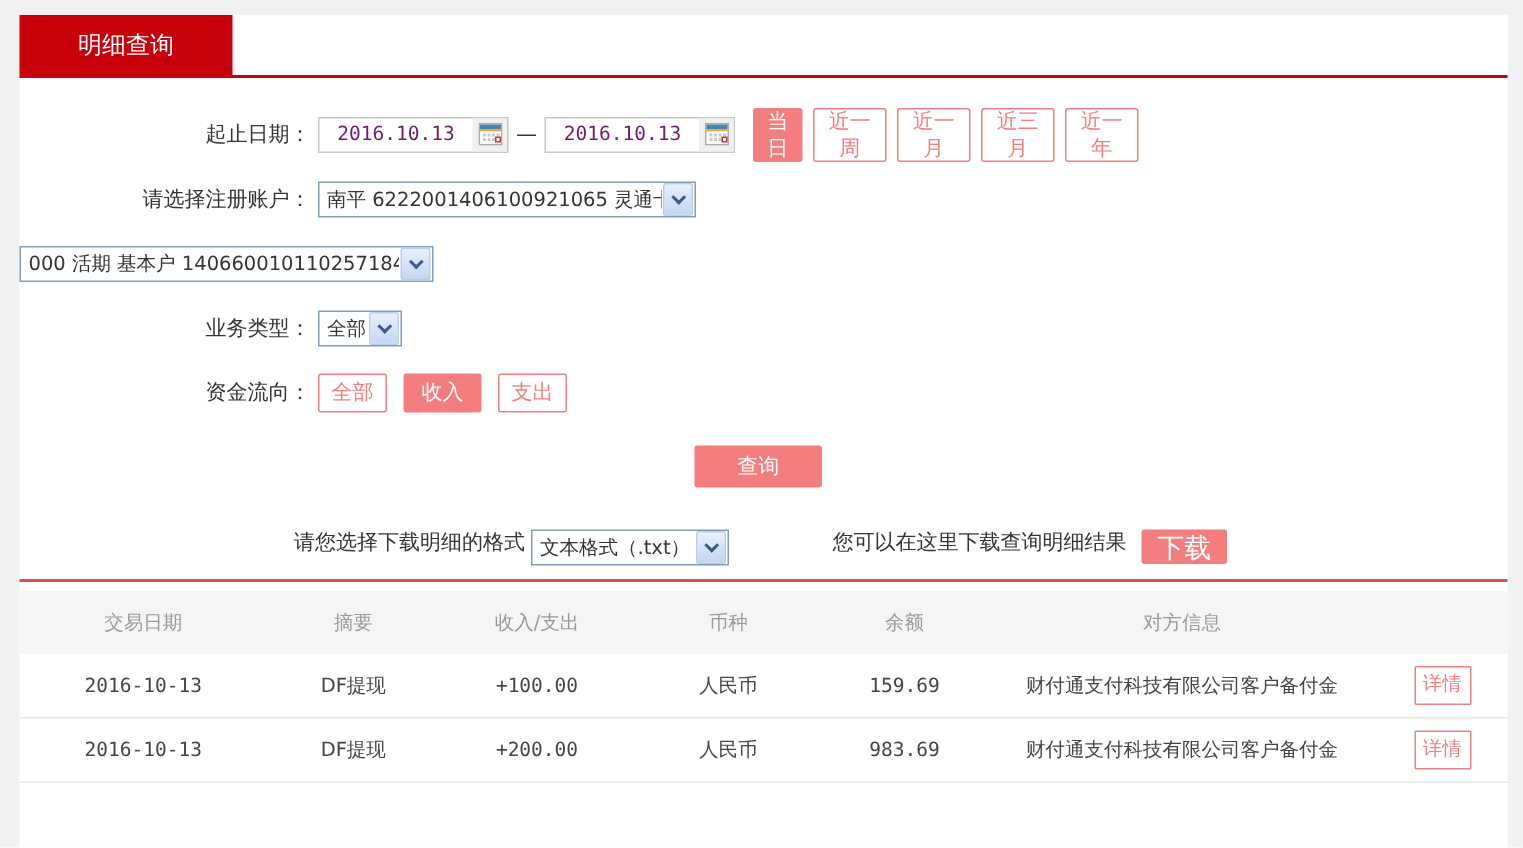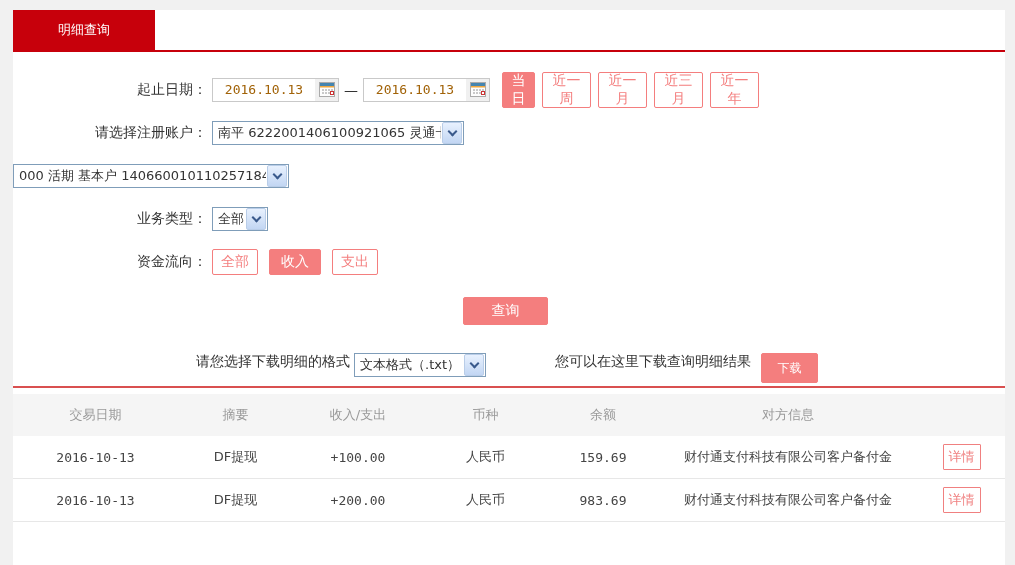--- a/index.html
+++ b/index.html
@@ -7,33 +7,33 @@
     width:1015px;height:565px;overflow:hidden;background:#F1F1F1;
     font-family:"DejaVu Sans","Liberation Sans",sans-serif;
     -webkit-font-smoothing:antialiased;
   }
   .page{position:relative;width:1015px;height:565px;}
   .panel{position:absolute;left:13px;top:10px;width:992px;height:555px;background:#fff;}
   
   .tab-bar{height:40px;border-bottom:2px solid #C7000B;background:#fff;}
   .tab{
     display:inline-block;width:142px;height:40px;line-height:40px;text-align:center;
-    background:#C7000B;color:#fff;font-size:13px;cursor:pointer;
+    background:#C7000B;color:#fff;font-size:16px;cursor:pointer;
   }
   
   .content{padding-top:24px;}
   .form-row{height:27px;margin-bottom:16px;display:flex;align-items:center;}
   .label{display:inline-block;width:194px;margin-right:5px;text-align:right;
     font-size:14px;color:#333;white-space:pre;flex:none;}
   
   .date-input{
     display:inline-flex;align-items:center;width:127px;height:24px;flex:none;
     border:1px solid #C9C9C9;background:#fff;box-sizing:border-box;cursor:text;
   }
-  .date-text{flex:1;text-align:center;font-size:13px;color:#a16207;
+  .date-text{flex:1;text-align:center;font-size:13px;color:#701a75;
     font-family:"DejaVu Sans Mono","Liberation Mono",monospace;}
   .cal-btn{width:23px;height:22px;background:#F0F0F0;display:flex;align-items:center;
     justify-content:center;cursor:pointer;flex:none;}
   .dash{margin:0 5px;color:#333;font-size:14px;flex:none;}
   
   .pbtn{
     display:inline-flex;align-items:center;justify-content:center;flex:none;
     height:36px;font-size:14px;cursor:pointer;box-sizing:border-box;
     border:1px solid #F47E7E;background:#fff;color:#F47E7E;border-radius:2px;
   }
@@ -58,21 +58,21 @@
   .select.disabled .select-text{color:#A6A6A6;}
   .select.disabled .select-arrow{border-color:#DCDAD0;background:linear-gradient(#F4F3EC,#E4E2D8);}
   .select.disabled .chev{border-color:#A8A69A;}
   .w252{width:252px;} .w276{width:276px;} .w134{width:134px;} .w56{width:56px;} .w128{width:132px;}
   
   .query-row{margin-top:22px;height:28px;}
   .query-btn{width:85px;height:28px;margin-left:450px;font-size:14px;}
   .download-row{margin-top:28px;height:26px;display:flex;align-items:flex-start;padding-left:183px;}
   .dl-label{font-size:14px;color:#333;margin-right:4px;flex:none;}
   .dl-hint{font-size:14px;color:#333;margin-left:69px;flex:none;}
-  .dl-btn{width:57px;height:30px;margin-left:10px;font-size:12px;}
+  .dl-btn{width:57px;height:23px;margin-left:10px;font-size:18px;}
   
   .red-divider{margin-top:7px;height:2px;background:#D95050;}
   table.result{width:992px;margin-top:6px;border-collapse:collapse;table-layout:fixed;}
   table.result th{
     height:40px;background:#F5F5F5;color:#999;font-weight:normal;font-size:13px;text-align:center;
   }
   table.result td{height:40px;text-align:center;font-size:13px;color:#444;
     border-bottom:1px solid #E7E7E7;}
   .num{font-family:"DejaVu Sans Mono","Liberation Mono",monospace;}
   td.amount{color:#E00000;}

